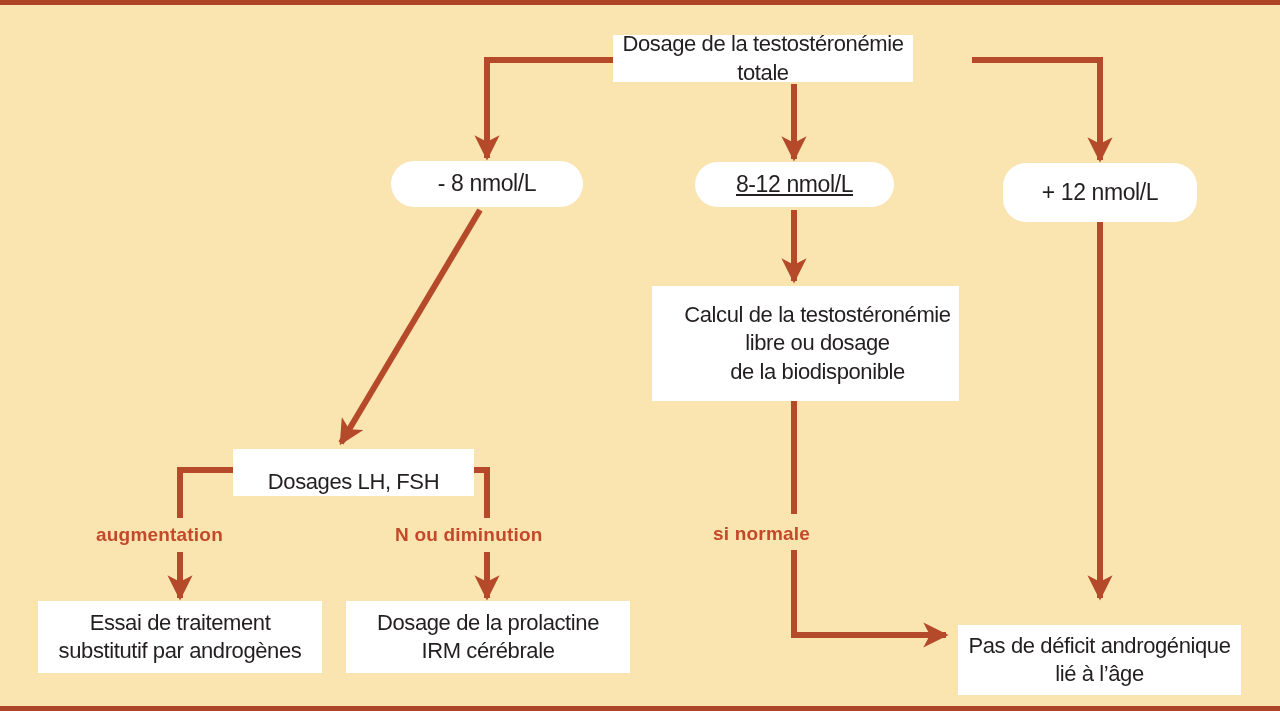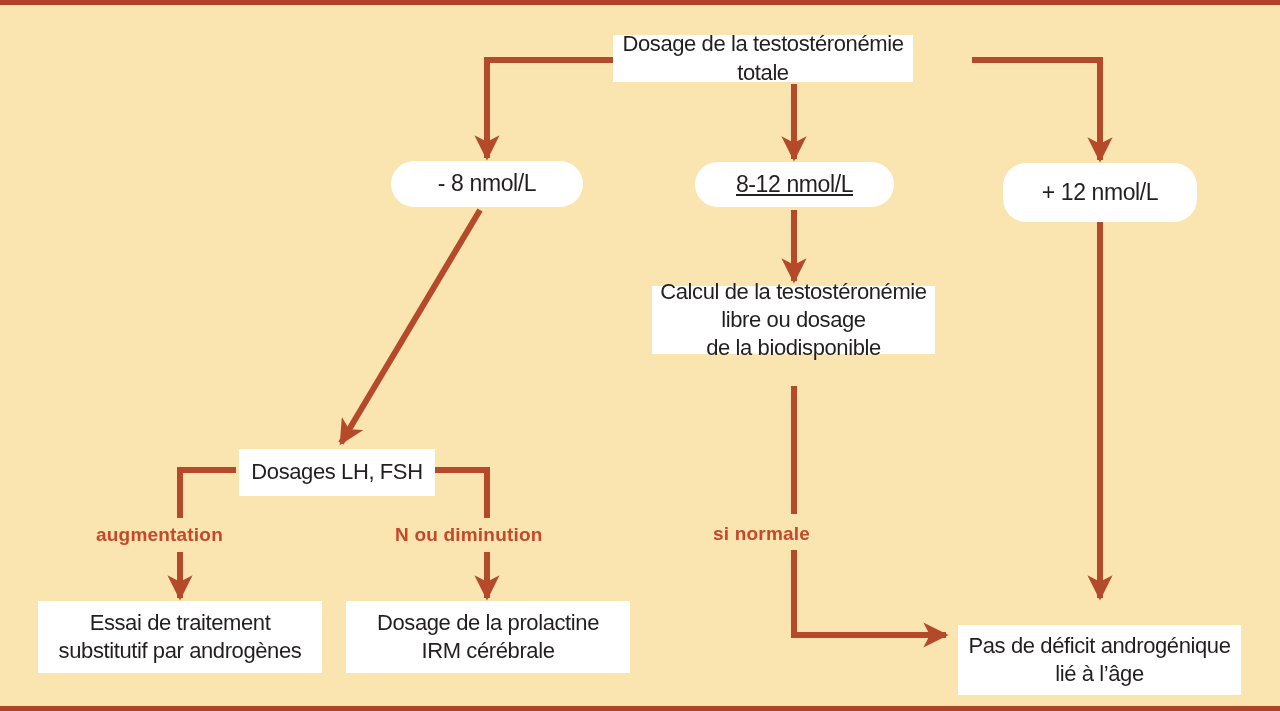--- a/index.html
+++ b/index.html
@@ -98,27 +98,27 @@
   </div>
 
   <div class="node pill" style="left:695px;top:162px;width:199px;height:45px;text-decoration:underline;">
     <span class="line">8-12 nmol/L</span>
   </div>
 
   <div class="node pill" style="left:1003px;top:163px;width:194px;height:59px;">
     <span class="line">+ 12 nmol/L</span>
   </div>
 
-  <div class="node" style="left:652px;top:286px;width:283px;height:68px;">
+  <div class="node" style="left:652px;top:286px;width:283px;height:115px;padding-left:24px;">
     <span class="line">Calcul de la testostéronémie</span>
     <span class="line">libre ou dosage</span>
     <span class="line">de la biodisponible</span>
   </div>
 
-  <div class="node" style="left:239px;top:449px;width:196px;height:47px;">
+  <div class="node" style="left:233px;top:449px;width:241px;height:47px;justify-content:flex-end;">
     <span class="line">Dosages LH, FSH</span>
   </div>
 
   <div class="edge-label" style="left:96px;top:524px;width:168px;">augmentation</div>
 
   <div class="edge-label" style="left:395px;top:524px;width:184px;">N ou diminution</div>
 
   <div class="edge-label" style="left:713px;top:523px;width:160px;">si normale</div>
 
   <div class="node" style="left:346px;top:601px;width:284px;height:72px;">

